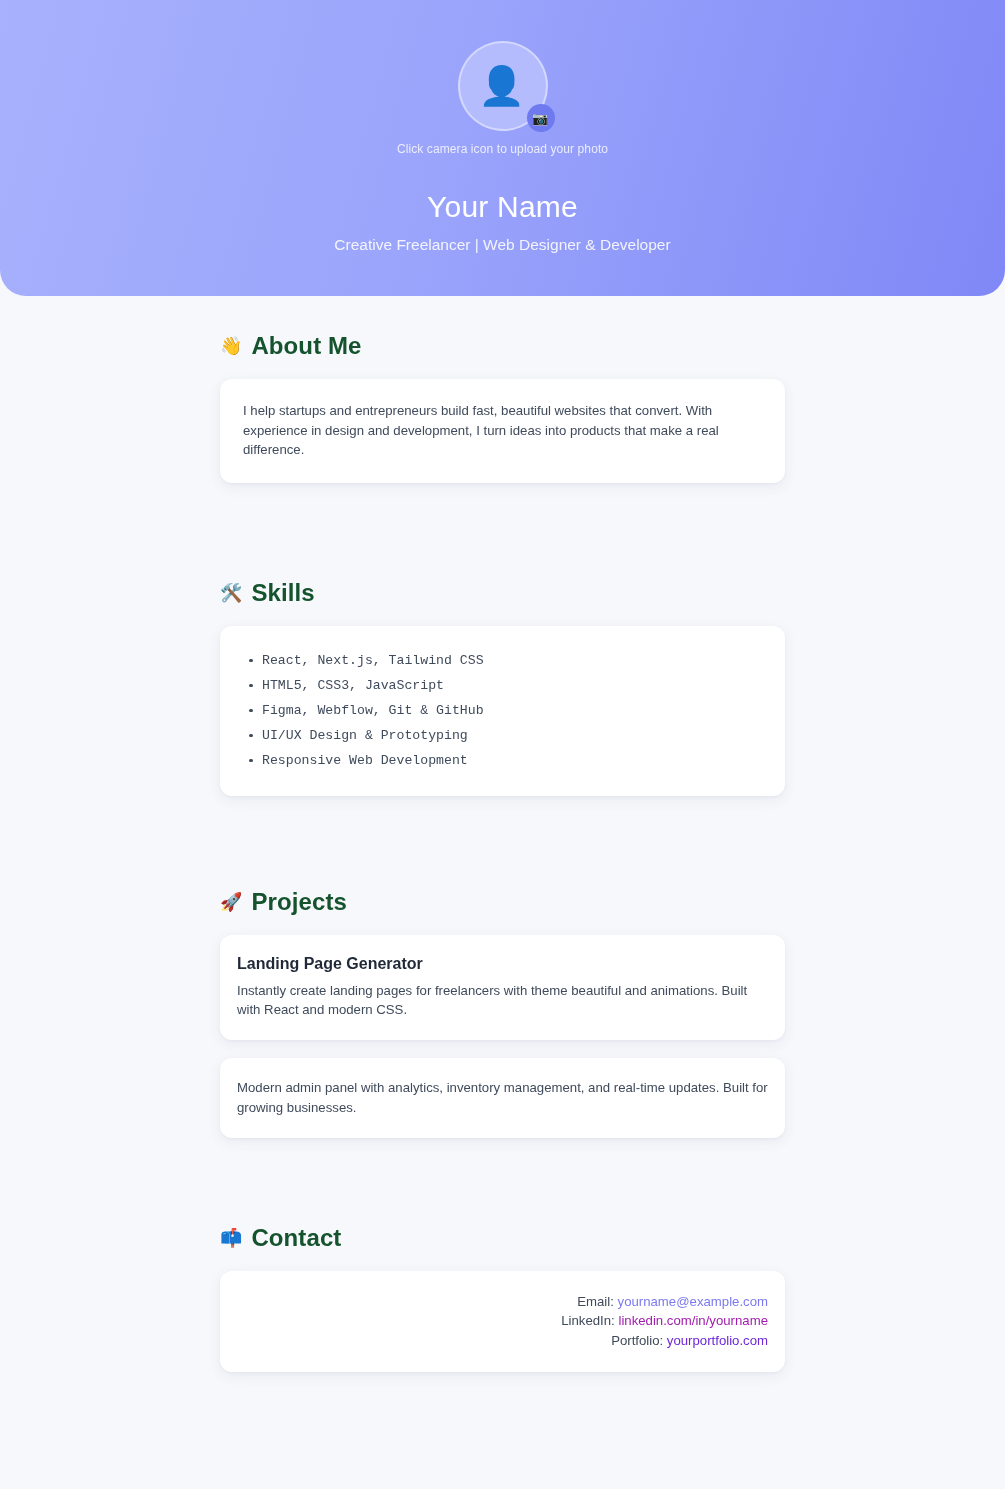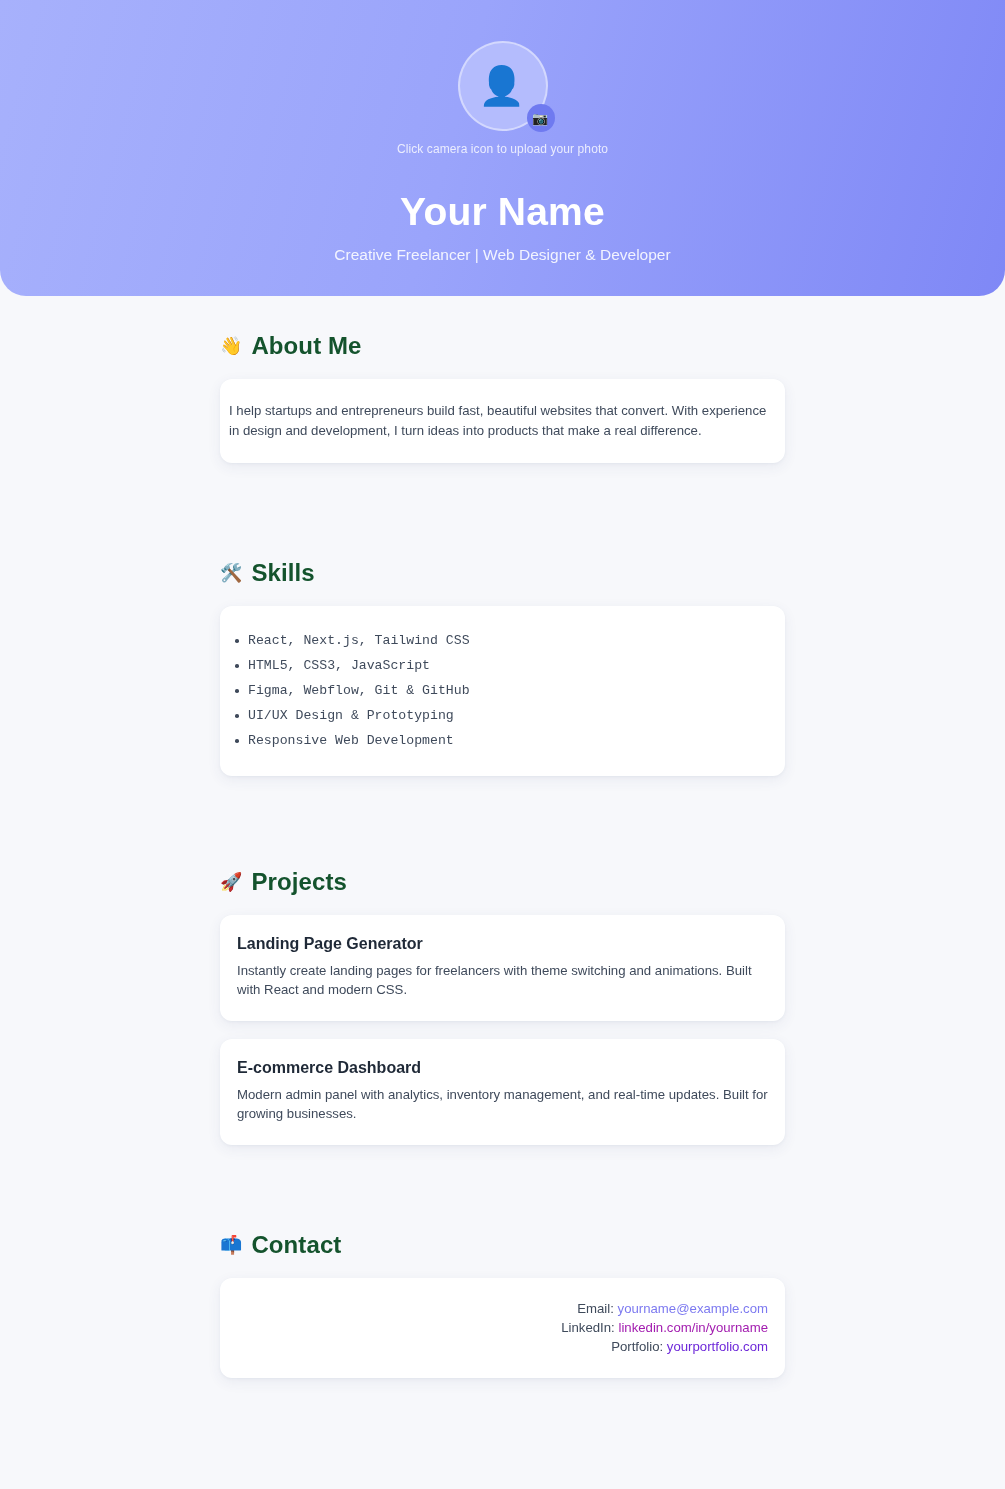--- a/index.html
+++ b/index.html
@@ -71,22 +71,22 @@
 
   .upload-hint {
     margin-top: 11px;
     font-size: 12px;
     color: rgba(255,255,255,0.80);
     letter-spacing: 0.1px;
   }
 
   .hero-name {
     margin-top: 34px;
-    font-size: 39px;
-    font-weight: bold;
+    font-size: 30px;
+    font-weight: normal;
     color: #ffffff;
     letter-spacing: 0.2px;
   }
 
   .hero-tagline {
     margin-top: 12px;
     font-size: 15.5px;
     color: rgba(255,255,255,0.88);
     font-weight: normal;
   }
@@ -116,21 +116,21 @@
     font-size: 24px;
     font-weight: bold;
     color: #14532d;
     letter-spacing: 0.1px;
   }
 
   .card {
     background: #ffffff;
     border-radius: 12px;
     box-shadow: 0 4px 14px rgba(60,70,120,0.075), 0 1px 3px rgba(60,70,120,0.05);
-    padding: 22px 17px 23px 9px;
+    padding: 22px 17px 23px 23px;
   }
 
   .about-text {
     font-size: 13.2px;
     line-height: 1.48;
     color: #3f4a5b;
   }
 
   .skills-list {
     list-style: none;
@@ -244,26 +244,25 @@
     <div class="gap-skills"></div>
 
     <div class="section">
       <div class="section-head">
         <span class="section-emoji">🚀</span>
         <span class="section-title">Projects</span>
       </div>
 
       <div class="card project-card">
         <div class="project-title">Landing Page Generator</div>
-        <div class="project-desc">Instantly create landing pages for freelancers with theme switching and animations. Built with React and modern CSS.</div>
+        <div class="project-desc">Instantly create landing pages for freelancers with theme beautiful and animations. Built with React and modern CSS.</div>
       </div>
 
 
       <div class="card project-card">
-        <div class="project-title">E-commerce Dashboard</div>
         <div class="project-desc">Modern admin panel with analytics, inventory management, and real-time updates. Built for growing businesses.</div>
       </div>
     </div>
 
     <div class="gap-projects"></div>
 
     <div class="section">
       <div class="section-head">
         <span class="section-emoji">📫</span>
         <span class="section-title">Contact</span>

